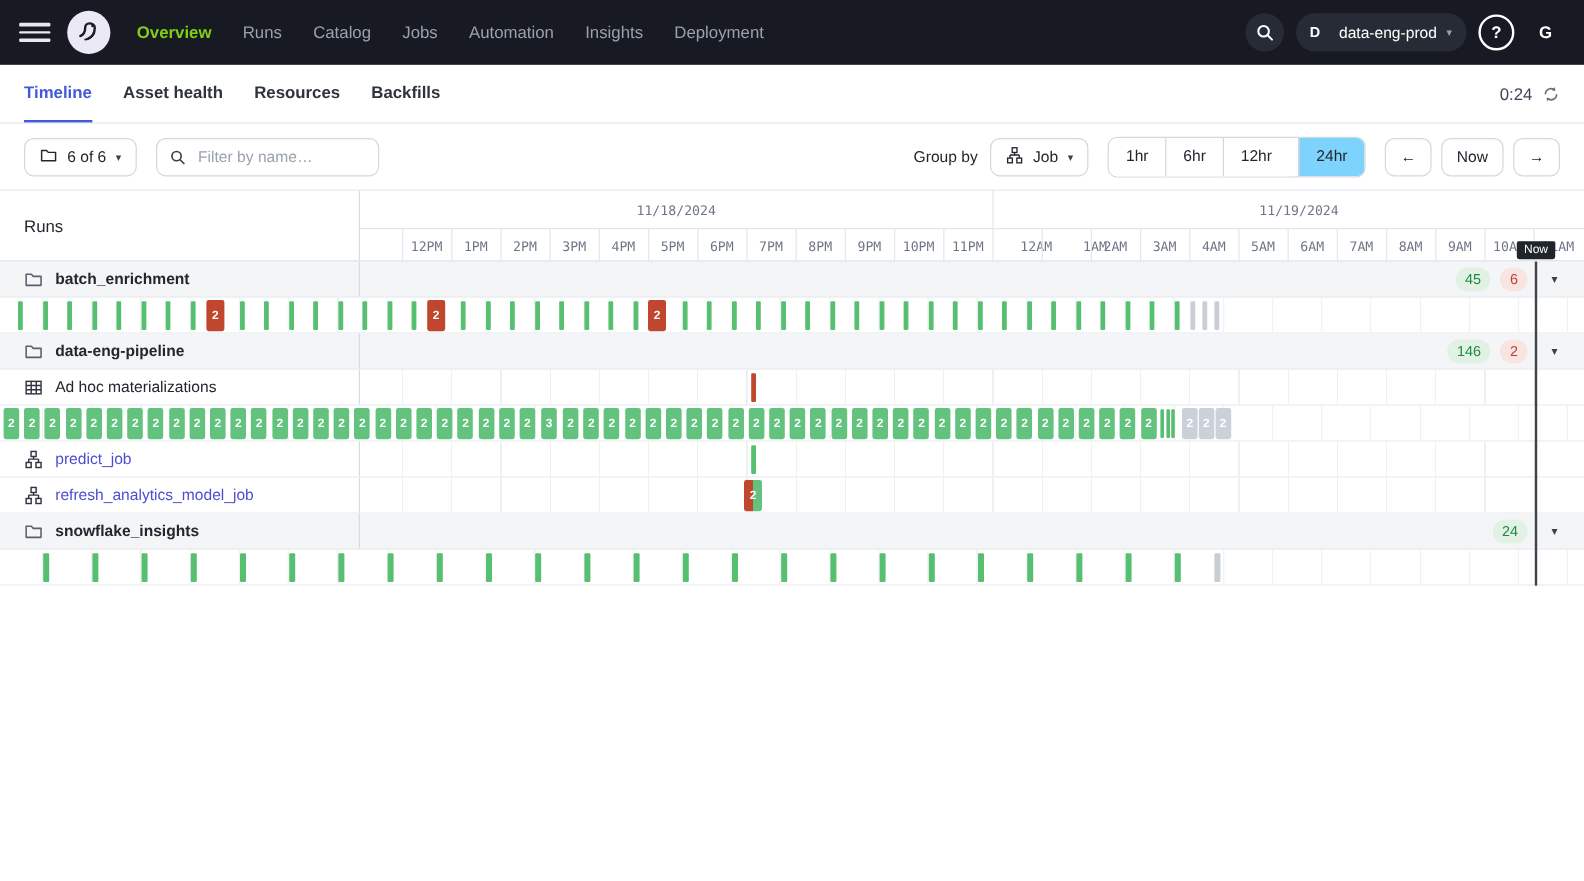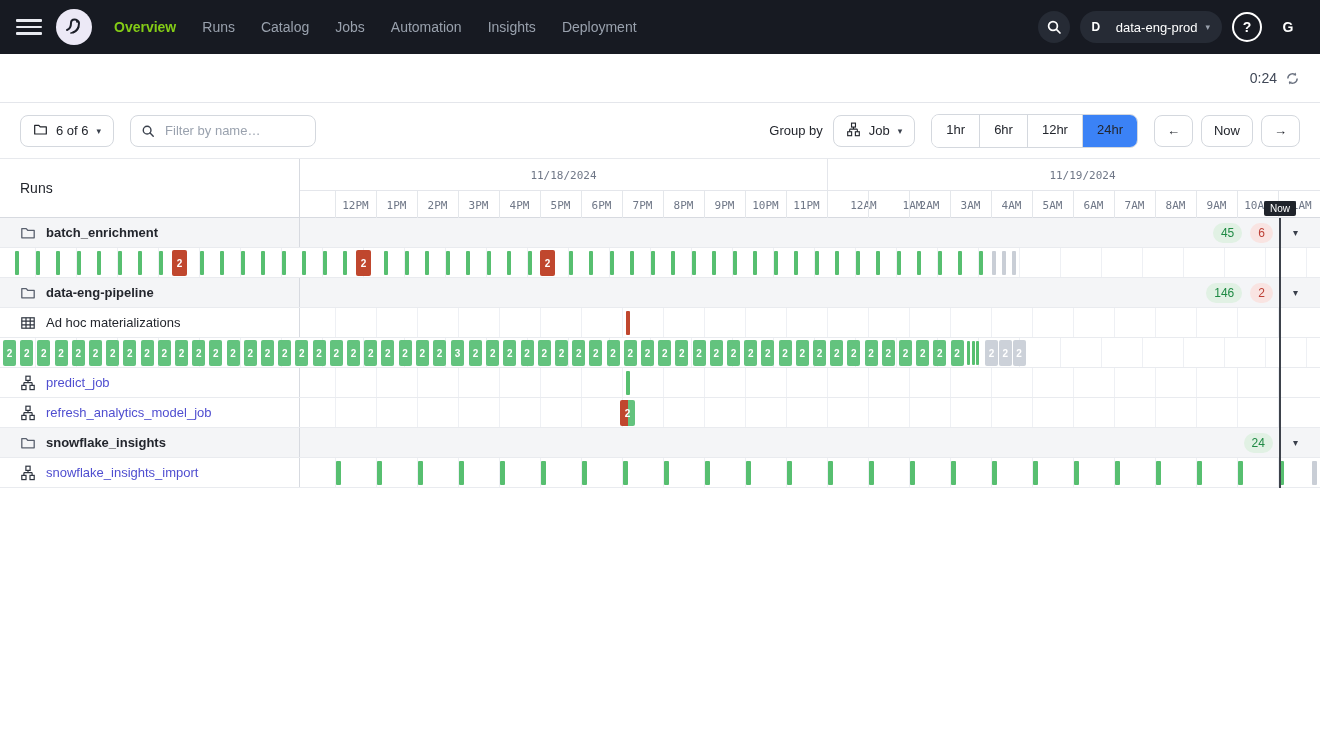--- a/index.html
+++ b/index.html
@@ -46,21 +46,21 @@
   .filter-wrap { height:32px; width:186px; border:1px solid #d4d8de; border-radius:8px; display:flex;
                  align-items:center; padding:0 10px; gap:8px; background:#fff; }
   .filter-wrap input { border:none; outline:none; flex:1; font-size:13px; font-family:inherit; color:#23262d; min-width:0; }
   .filter-wrap input::placeholder { color:#9aa2ae; }
   .toolbar-right { margin-left:auto; display:flex; align-items:center; gap:16px; }
   .groupby { display:flex; align-items:center; gap:10px; font-size:13px; color:#23262d; }
   .seg-group { display:flex; border:1px solid #d4d8de; border-radius:8px; overflow:hidden; }
   .seg { height:32px; line-height:30px; padding:0 14px; font-size:13px; border-left:1px solid #d4d8de;
          cursor:pointer; background:#fff; }
   .seg:first-child { border-left:none; }
-  .seg.active { background:#3b82f6; }
+  .seg.active { background:#7dd3fc;margin-left:8px; }
   .arrow-btns { display:flex; gap:8px; }
   
   .tl-header { display:flex; border-top:1px solid #e7e9ed; border-bottom:1px solid #d7dae0; height:60px; }
   .tl-left { width:300px; border-right:1px solid #d7dae0; display:flex; align-items:center;
              padding-left:20px; font-size:14px; color:#23262d; }
   .tl-right { position:relative; width:1020px; }
   .day-row { position:absolute; top:0; left:0; right:0; height:32px; border-bottom:1px solid #e4e6eb; }
   .day-cell { position:absolute; top:0; height:32px; display:flex; align-items:center; justify-content:center;
               font-family:"DejaVu Sans Mono", monospace; font-size:11px; color:#6f7787; }
   .day-sep { position:absolute; top:0; height:32px; width:1px; background:#e4e6eb; }
@@ -129,20 +129,26 @@
       <div class="deploy-badge">D</div>
       <span class="deploy-name">data-eng-prod</span>
       <span class="deploy-caret">▾</span>
     </div>
     <div class="help-circle">?</div>
     <div class="avatar">G</div>
   </div>
 </div>
 
 <div class="tabbar">
+  <div class="tabs">
+      <div class="tab active">Timeline</div>
+      <div class="tab">Asset health</div>
+      <div class="tab">Resources</div>
+      <div class="tab">Backfills</div>
+    </div>
   <div class="tab-right">
     <span>0:24</span>
     <span class="refresh-icon">
       <svg width="15" height="15" viewBox="0 0 16 16">
           <path d="M3 8a5 5 0 0 1 8.6-3.4M13 8a5 5 0 0 1-8.6 3.4" fill="none" stroke="#6b7280" stroke-width="1.5"></path>
           <path d="M11.6 1.6v3h-3z" fill="#6b7280"></path>
           <path d="M4.4 14.4v-3h3z" fill="#6b7280"></path>
         </svg>
     </span>
   </div>
@@ -478,33 +484,20 @@
         <span class="group-label">snowflake_insights</span>
       </div>
       <div class="lane">
         <div class="group-right">
           <span class="pill" style="background: rgb(225, 241, 228); color: rgb(31, 138, 68);">24</span>
           <span class="row-caret">▾</span>
         </div>
       </div>
     </div>
     <div class="row">
-      <div class="row-left">
-        <span class="icn">
-          <svg width="16" height="16" viewBox="0 0 16 16">
-            <g fill="none" stroke="#2f3540" stroke-width="1.2">
-              <rect x="5.9" y="1.2" width="4.2" height="4.2"></rect>
-              <path d="M8 5.4v2.2M3.9 7.6h8.2M3.9 7.6v2.8M12.1 7.6v2.8"></path>
-              <rect x="1.8" y="10.4" width="4.2" height="4.2"></rect>
-              <rect x="10" y="10.4" width="4.2" height="4.2"></rect>
-            </g>
-          </svg>
-        </span>
-        <span class="job-link">snowflake_insights_import</span>
-      </div>
       <div class="lane">
         <div class="tick" style="left: 36px; width: 5px; background: rgb(87, 191, 112);"></div>
         <div class="tick" style="left: 77px; width: 5px; background: rgb(87, 191, 112);"></div>
         <div class="tick" style="left: 118px; width: 5px; background: rgb(87, 191, 112);"></div>
         <div class="tick" style="left: 159px; width: 5px; background: rgb(87, 191, 112);"></div>
         <div class="tick" style="left: 200px; width: 5px; background: rgb(87, 191, 112);"></div>
         <div class="tick" style="left: 241px; width: 5px; background: rgb(87, 191, 112);"></div>
         <div class="tick" style="left: 282px; width: 5px; background: rgb(87, 191, 112);"></div>
         <div class="tick" style="left: 323px; width: 5px; background: rgb(87, 191, 112);"></div>
         <div class="tick" style="left: 364px; width: 5px; background: rgb(87, 191, 112);"></div>

